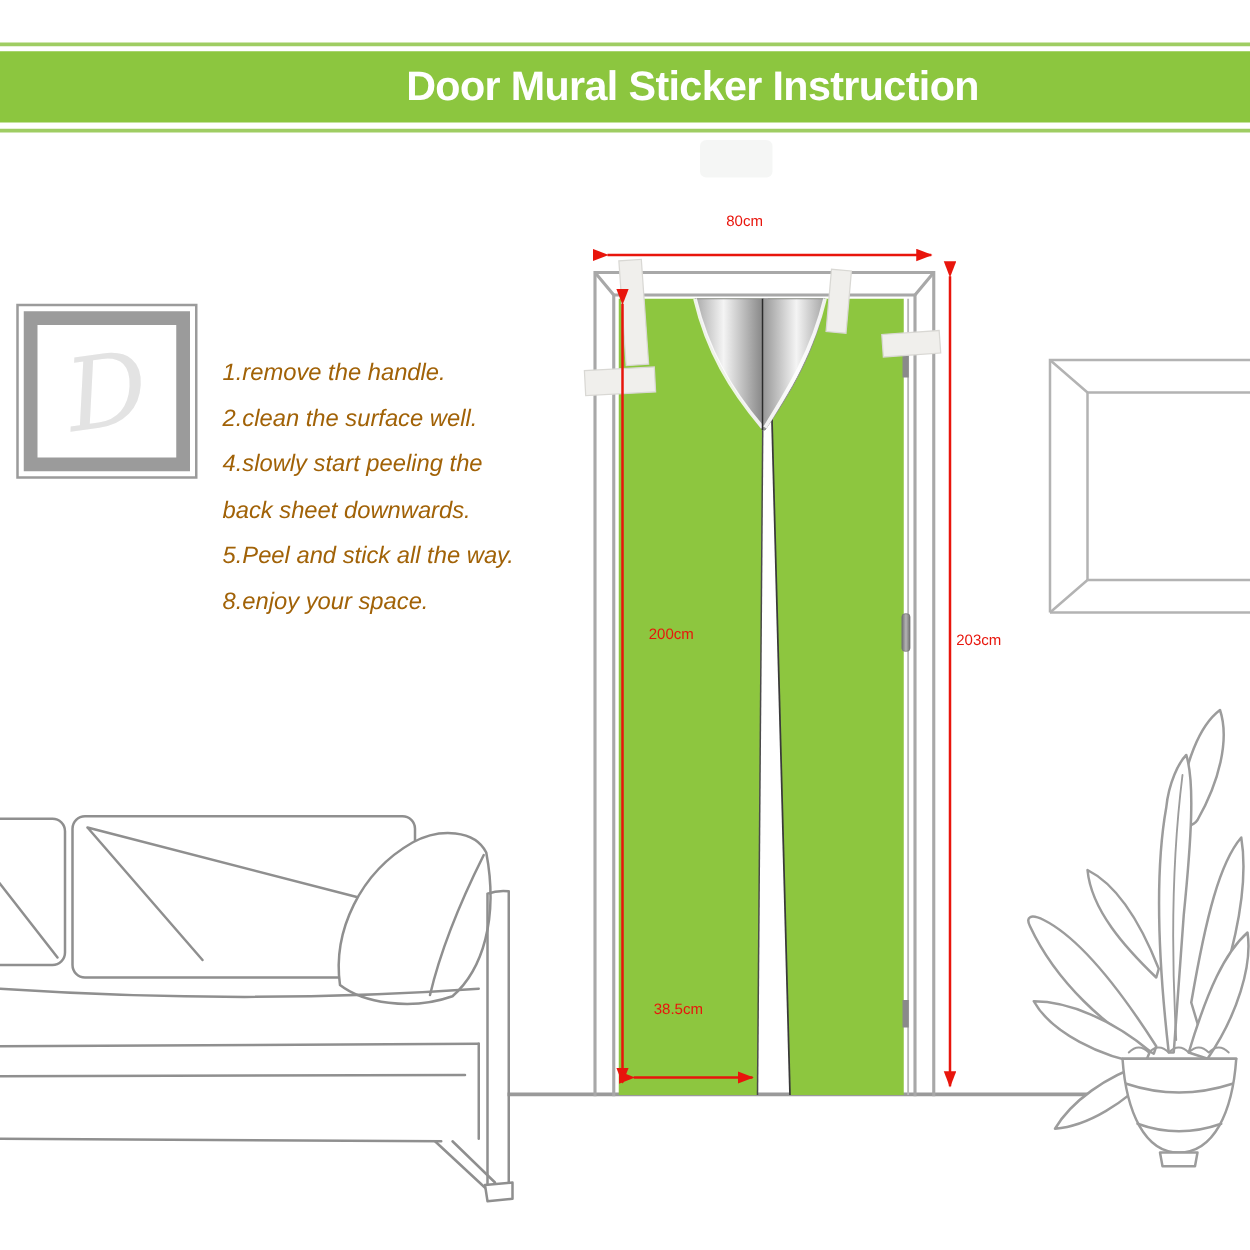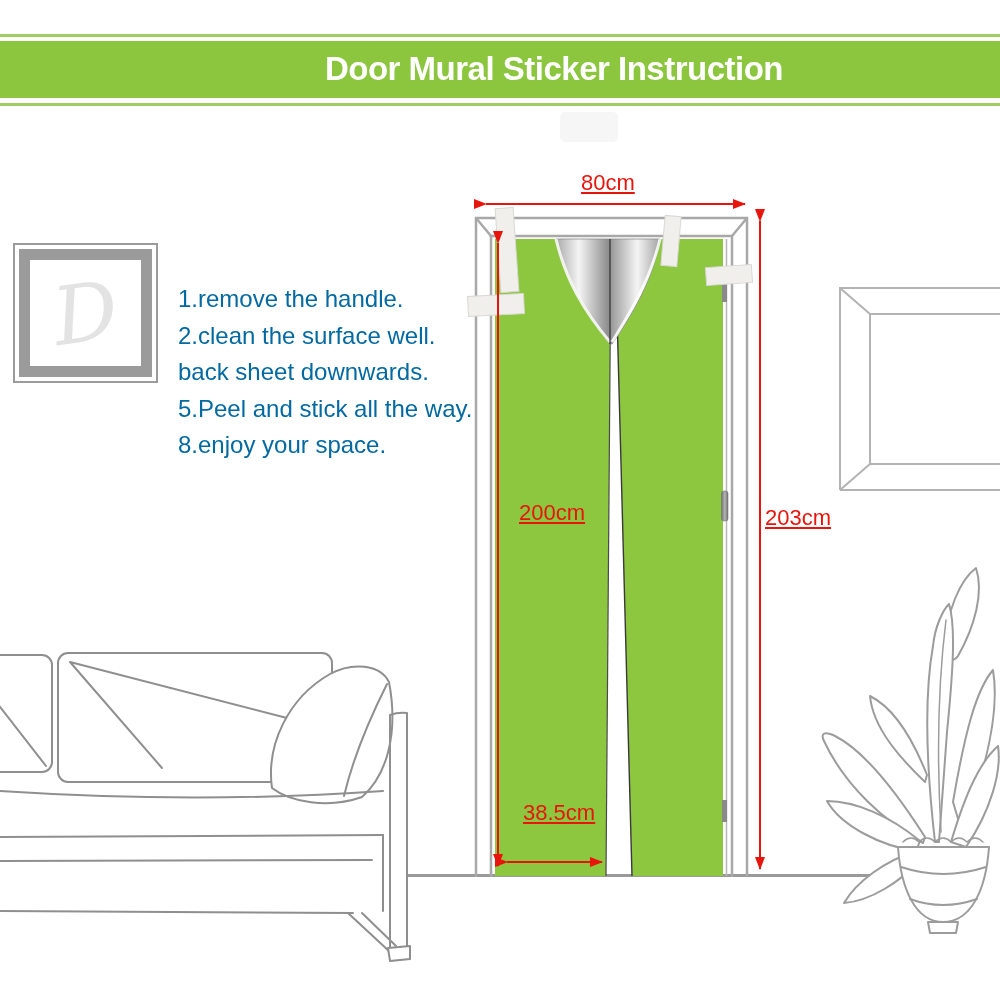--- a/index.html
+++ b/index.html
@@ -10,23 +10,23 @@
   .rule.top{top:34px;height:3px;}
   .rule.bottom{top:103px;height:3px;}
   .banner{position:absolute;left:0;top:41px;width:1000px;height:57px;background:#8cc63f;}
   .banner-title{position:absolute;left:0;top:9px;width:1000px;text-align:center;
                 padding-left:108px;box-sizing:border-box;
                 color:#ffffff;font-size:33px;font-weight:600;letter-spacing:-.5px;}
   .ghost{position:absolute;left:560px;top:112px;width:58px;height:30px;border-radius:5px;
          background:rgba(190,198,190,.16);}
   
   .instructions{position:absolute;left:178px;top:281px;width:300px;
-                color:#0369a1;font-size:24px;line-height:36.5px;}
+                color:#a16207;font-size:19px;line-height:36.5px;font-style:italic;}
   
-  .mlabel{position:absolute;color:#e8150c;font-size:22px;text-decoration:underline;}
+  .mlabel{position:absolute;color:#e8150c;font-size:12px;}
   .m80{left:581px;top:170px;}
   .m200{left:519px;top:500px;}
   .m203{left:765px;top:505px;}
   .m385{left:523px;top:800px;}
   
   .frameL{position:absolute;left:13px;top:243px;width:145px;height:140px;
           border:2px solid #9b9b9b;box-sizing:border-box;background:#fff;}
   .frameL-band{position:absolute;left:4px;top:4px;right:4px;bottom:4px;
                border:11px solid #9b9b9b;background:#fff;}
   .frameL-letter{position:absolute;left:0;top:0;width:100%;height:100%;
@@ -62,20 +62,21 @@
       <path d="M2,206 H163"></path>
       <path d="M32,180 V30 H163"></path>
       <path d="M32,180 H163"></path>
       <path d="M2,4 L32,30 M2,206 L32,180"></path>
     </g>
   </svg>
 
   <div class="instructions">
     <div>1.remove the handle.</div>
     <div>2.clean the surface well.</div>
+    <div>4.slowly start peeling the</div>
     <div>back sheet downwards.</div>
     <div>5.Peel and stick all the way.</div>
     <div>8.enjoy your space.</div>
   </div>
 
   <svg class="lay" style="left:0px;top:640px;" width="420" height="340" viewBox="0 0 420 340">
     <g stroke="#8f8f8f" stroke-width="2" fill="#fff" stroke-linejoin="round" stroke-linecap="round">
       <rect x="-70" y="15" width="122" height="117" rx="10"></rect>
       <path d="M-35,22 L46,126" fill="none"></path>
       <rect x="58" y="13" width="274" height="129" rx="10"></rect>

